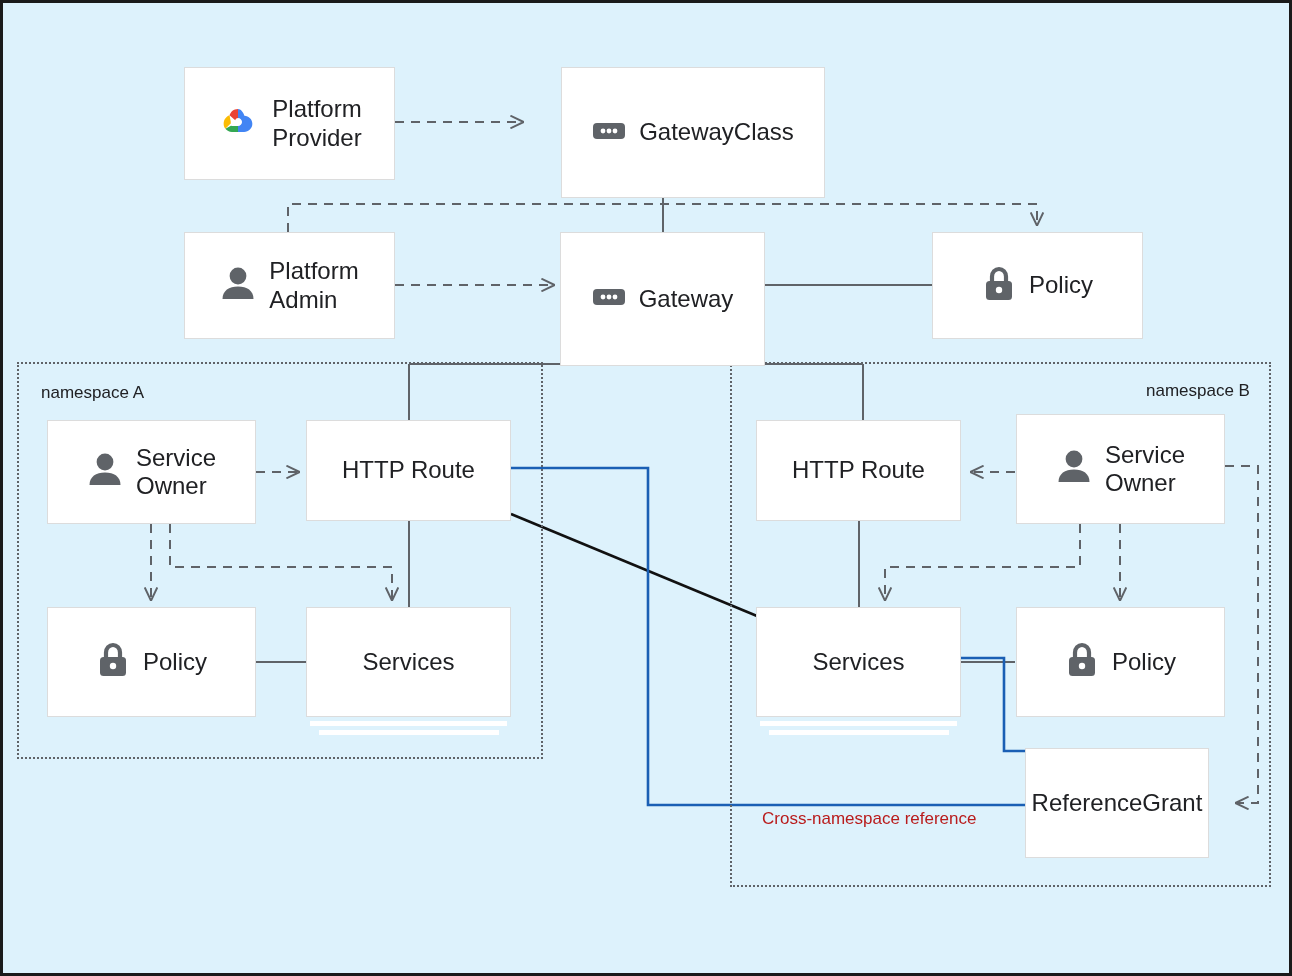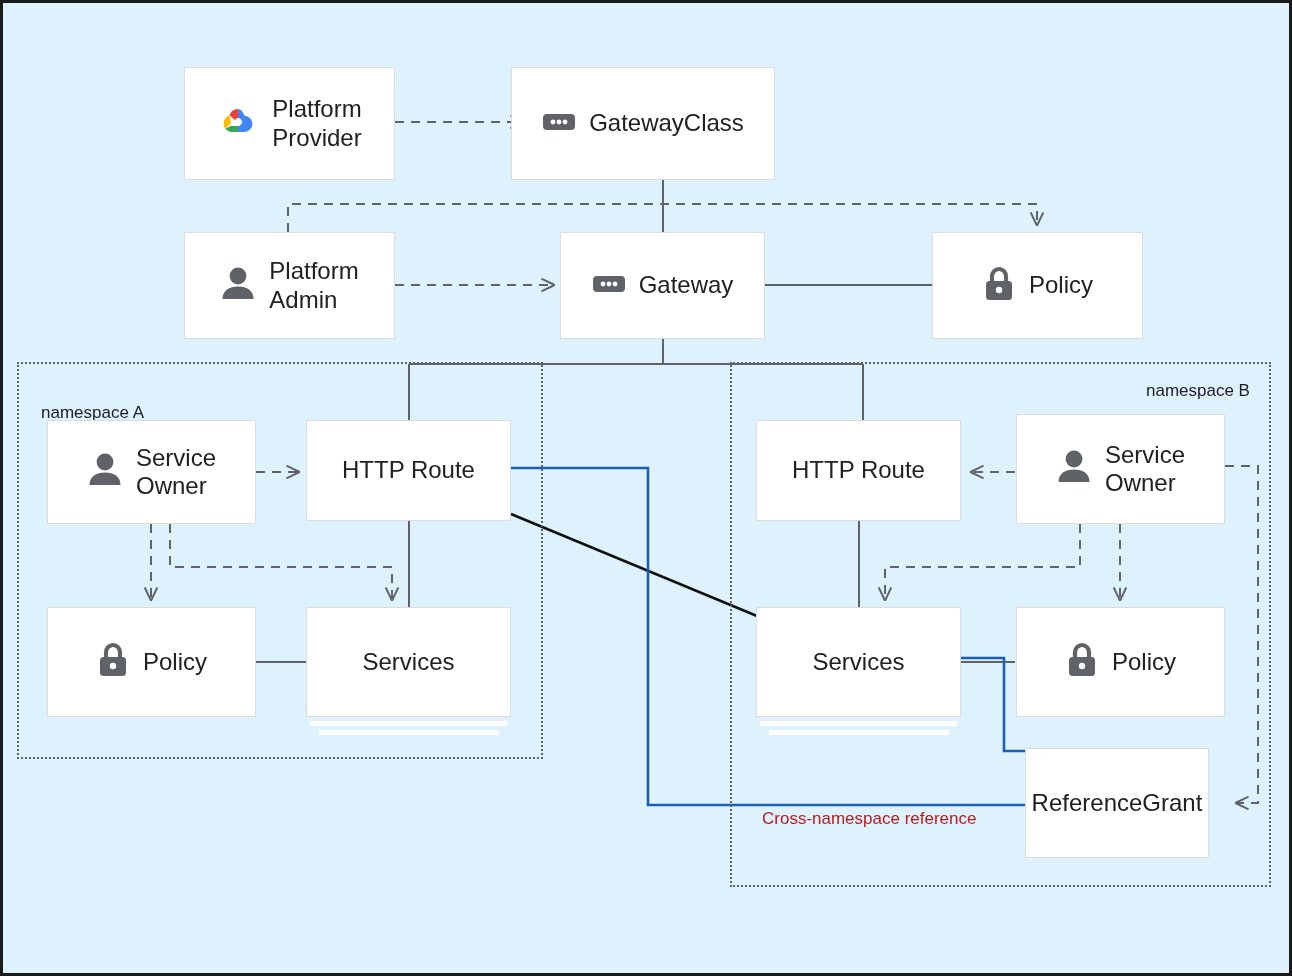--- a/index.html
+++ b/index.html
@@ -134,39 +134,39 @@
 
     <path d="M508,511 L754,613" stroke="#111111" stroke-width="2.6" fill="none"></path>
 
     <g stroke="#1a5fb4" fill="none" stroke-width="2.6">
       <path d="M508,465 L645,465 L645,802 L1022,802"></path>
       <path d="M958,655 L1001,655 L1001,748 L1022,748"></path>
     </g>
   </svg>
 
   <div class="ns" style="left:14px; top:359px; width:526px; height:397px;"></div>
-  <div class="ns-label" style="left:38px; top:400px;">namespace A</div>
+  <div class="ns-label" style="left:38px; top:380px;">namespace A</div>
 
   <div class="ns" style="left:727px; top:359px; width:541px; height:525px;"></div>
   <div class="ns-label" style="left:1143px; top:378px;">namespace B</div>
 
   <div class="node" style="left:181px; top:64px; width:211px; height:113px;">
     <span class="ico">
       <svg width="42" height="42" viewBox="0 0 48 48">
         <path d="M24 9 C19 9 15.5 12.2 14.3 16.4 L20.8 22 C21.4 20.3 22.6 19.3 24 19.3 Z" fill="#ea4335"></path>
         <path d="M14.3 16.4 C10.4 17.8 7.6 21.5 7.6 25.9 C7.6 28.2 8.3 30.2 9.6 31.8 L15.9 25.5 C15.7 24.8 15.6 24 15.7 23.3 Z" fill="#fbbc04"></path>
         <path d="M9.6 31.8 C11.3 34 14 35.4 17 35.4 L26 35.4 L26 28.6 L17 28.6 C16.6 28.6 16.2 28.5 15.9 28.4 Z" fill="#34a853"></path>
         <path d="M24 9 L24 19.3 C26.5 19.3 28.6 21.4 28.6 24 C28.6 26.6 26.5 28.6 24 28.6 L24 35.4 L31 35.4 C36.1 35.4 40.4 31.3 40.4 26.1 C40.4 21 36.3 16.9 31.3 16.8 C29.9 12.2 27.1 9 24 9 Z" fill="#4285f4"></path>
       </svg>
     </span>
     <span class="label">Platform
 Provider</span>
   </div>
 
-  <div class="node" style="left:508px; top:64px; width:264px; height:113px;">
+  <div class="node" style="left:558px; top:64px; width:264px; height:131px;">
     <span class="ico">
       <svg width="34" height="24" viewBox="0 0 34 24">
         <rect x="1" y="4" width="32" height="16" rx="4" fill="#5f6368"></rect>
         <circle cx="11" cy="12" r="2.4" fill="#ffffff"></circle>
         <circle cx="17" cy="12" r="2.4" fill="#ffffff"></circle>
         <circle cx="23" cy="12" r="2.4" fill="#ffffff"></circle>
       </svg>
     </span>
     <span class="label">GatewayClass</span>
   </div>
@@ -175,21 +175,21 @@
     <span class="ico">
       <svg width="36" height="38" viewBox="0 0 36 38">
         <circle cx="18" cy="11" r="8.4" fill="#5f6368"></circle>
         <path d="M2.5 34 C2.5 25.5 9 21.4 18 21.4 C27 21.4 33.5 25.5 33.5 34 Z" fill="#5f6368"></path>
       </svg>
     </span>
     <span class="label">Platform
 Admin</span>
   </div>
 
-  <div class="node" style="left:557px; top:229px; width:205px; height:107px;">
+  <div class="node" style="left:557px; top:229px; width:205px; height:134px;">
     <span class="ico">
       <svg width="34" height="24" viewBox="0 0 34 24">
         <rect x="1" y="4" width="32" height="16" rx="4" fill="#5f6368"></rect>
         <circle cx="11" cy="12" r="2.4" fill="#ffffff"></circle>
         <circle cx="17" cy="12" r="2.4" fill="#ffffff"></circle>
         <circle cx="23" cy="12" r="2.4" fill="#ffffff"></circle>
       </svg>
     </span>
     <span class="label">Gateway</span>
   </div>

